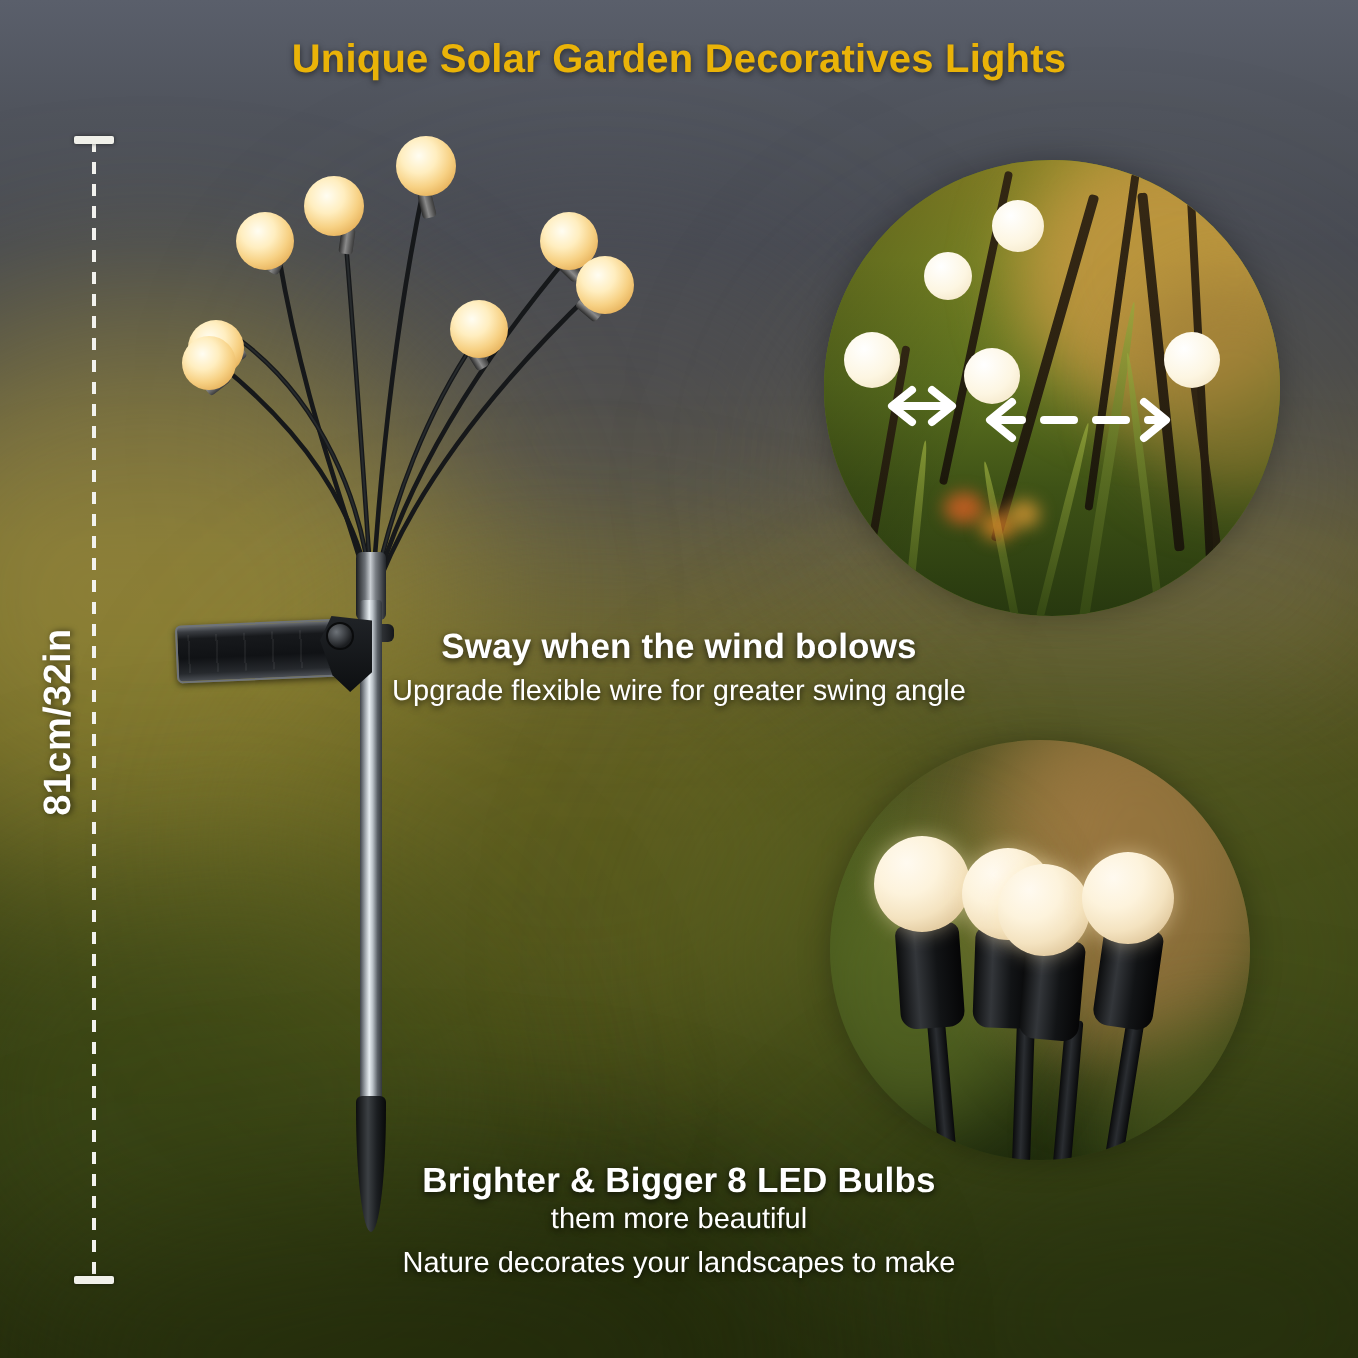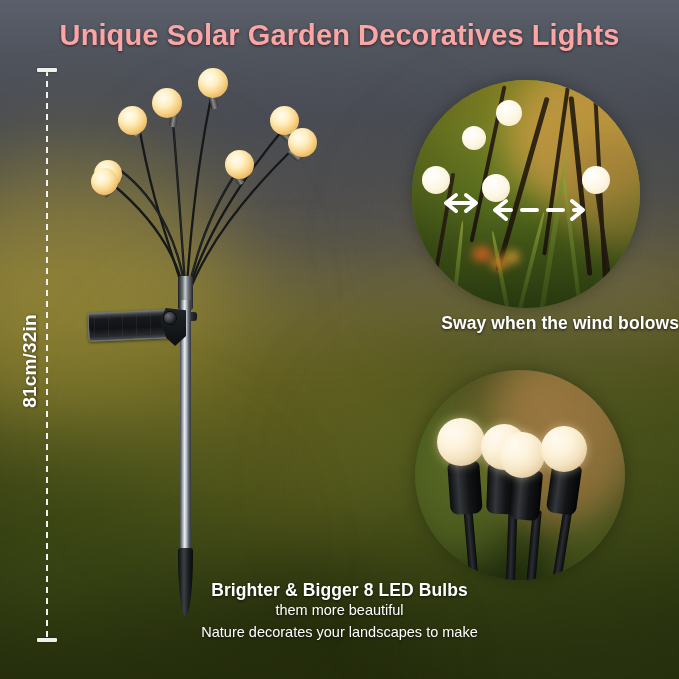--- a/index.html
+++ b/index.html
@@ -37,21 +37,21 @@
   .blob-f{left:160px;top:120px;width:280px;height:200px;background:rgba(84,84,92,.45);}
   .blob-g{left:430px;top:560px;width:320px;height:200px;background:rgba(40,50,14,.65);}
   .blob-h{left:0px;top:600px;width:400px;height:160px;background:rgba(36,44,12,.70);}
   .bg-horizon{position:absolute;left:0;top:236px;width:679px;height:120px;
     background:linear-gradient(to bottom, rgba(120,110,64,0), rgba(150,132,62,.34), rgba(120,110,50,0));
     filter:blur(24px);}
 
   
   .title{
     position:absolute;left:0;top:19px;width:679px;text-align:center;
-    color:#fca5a5;font-size:29px;font-weight:bold;letter-spacing:.1px;
+    color:#eab308;font-size:20px;font-weight:bold;letter-spacing:.1px;
     font-family:"Liberation Sans", sans-serif;
     text-shadow:0 1px 3px rgba(0,0,0,.55);
     white-space:nowrap;
   }
 
   
   .meas-line{position:absolute;left:46px;top:70px;width:2px;height:570px;
     background:repeating-linear-gradient(to bottom,#f2f2ee 0px,#f2f2ee 6px,rgba(0,0,0,0) 6px,rgba(0,0,0,0) 11px);}
   .meas-cap{position:absolute;width:20px;height:4px;background:#f0f0ea;left:37px;border-radius:1px;
     box-shadow:0 0 2px rgba(0,0,0,.5);}
@@ -127,21 +127,21 @@
     background:linear-gradient(to right,#0a0b0c,#2a2d31 45%,#08090a);}
 
   
   .arrows{position:absolute;left:0;top:0;}
 
   
   .caption{position:absolute;width:679px;left:0;text-align:center;color:#ffffff;
     text-shadow:0 1px 3px rgba(0,0,0,.7);}
   .cap-head{font-size:17.5px;font-weight:bold;letter-spacing:.1px;}
   .cap-sub{font-size:14.5px;font-weight:normal;line-height:1.28;margin-top:3px;}
-  .cap1{top:313px;text-align:right;}
+  .cap1{top:313px;}
   .cap2{top:580px;}
 </style>
 </head>
 <body>
 
 <div id="stage">
 
   <div class="bg-base"></div>
   <div class="bg-horizon"></div>
   <div class="bg-blob blob-f"></div>
@@ -246,20 +246,21 @@
         <path d="M54,115 L64,123 L54,131"></path>
         <path d="M84,130 L170,130" stroke-dasharray="15 11"></path>
         <path d="M94,121 L83,130 L94,139"></path>
         <path d="M160,121 L171,130 L160,139"></path>
       </g>
     </svg>
   </div>
 
   <div class="caption cap1">
     <div class="cap-head">Sway when the wind bolows</div>
+    <div class="cap-sub">Upgrade flexible wire for greater swing angle</div>
   </div>
 
   <div class="circle circ-bot">
     <div class="photo-bulbs"></div>
 
     <div class="warm-patch" style="left:86px;top:-26px;width:136px;height:190px;background:rgba(150,116,62,.85);filter:blur(22px);"></div>
     <div class="warm-patch" style="left:-18px;top:46px;width:120px;height:150px;background:rgba(104,122,44,.55);filter:blur(20px);"></div>
     <div class="warm-patch" style="left:132px;top:140px;width:120px;height:110px;background:rgba(86,104,34,.5);filter:blur(20px);"></div>
 
     <div class="stem" style="left:52px;top:136px;width:9px;height:90px;transform:rotate(-5deg);"></div>

